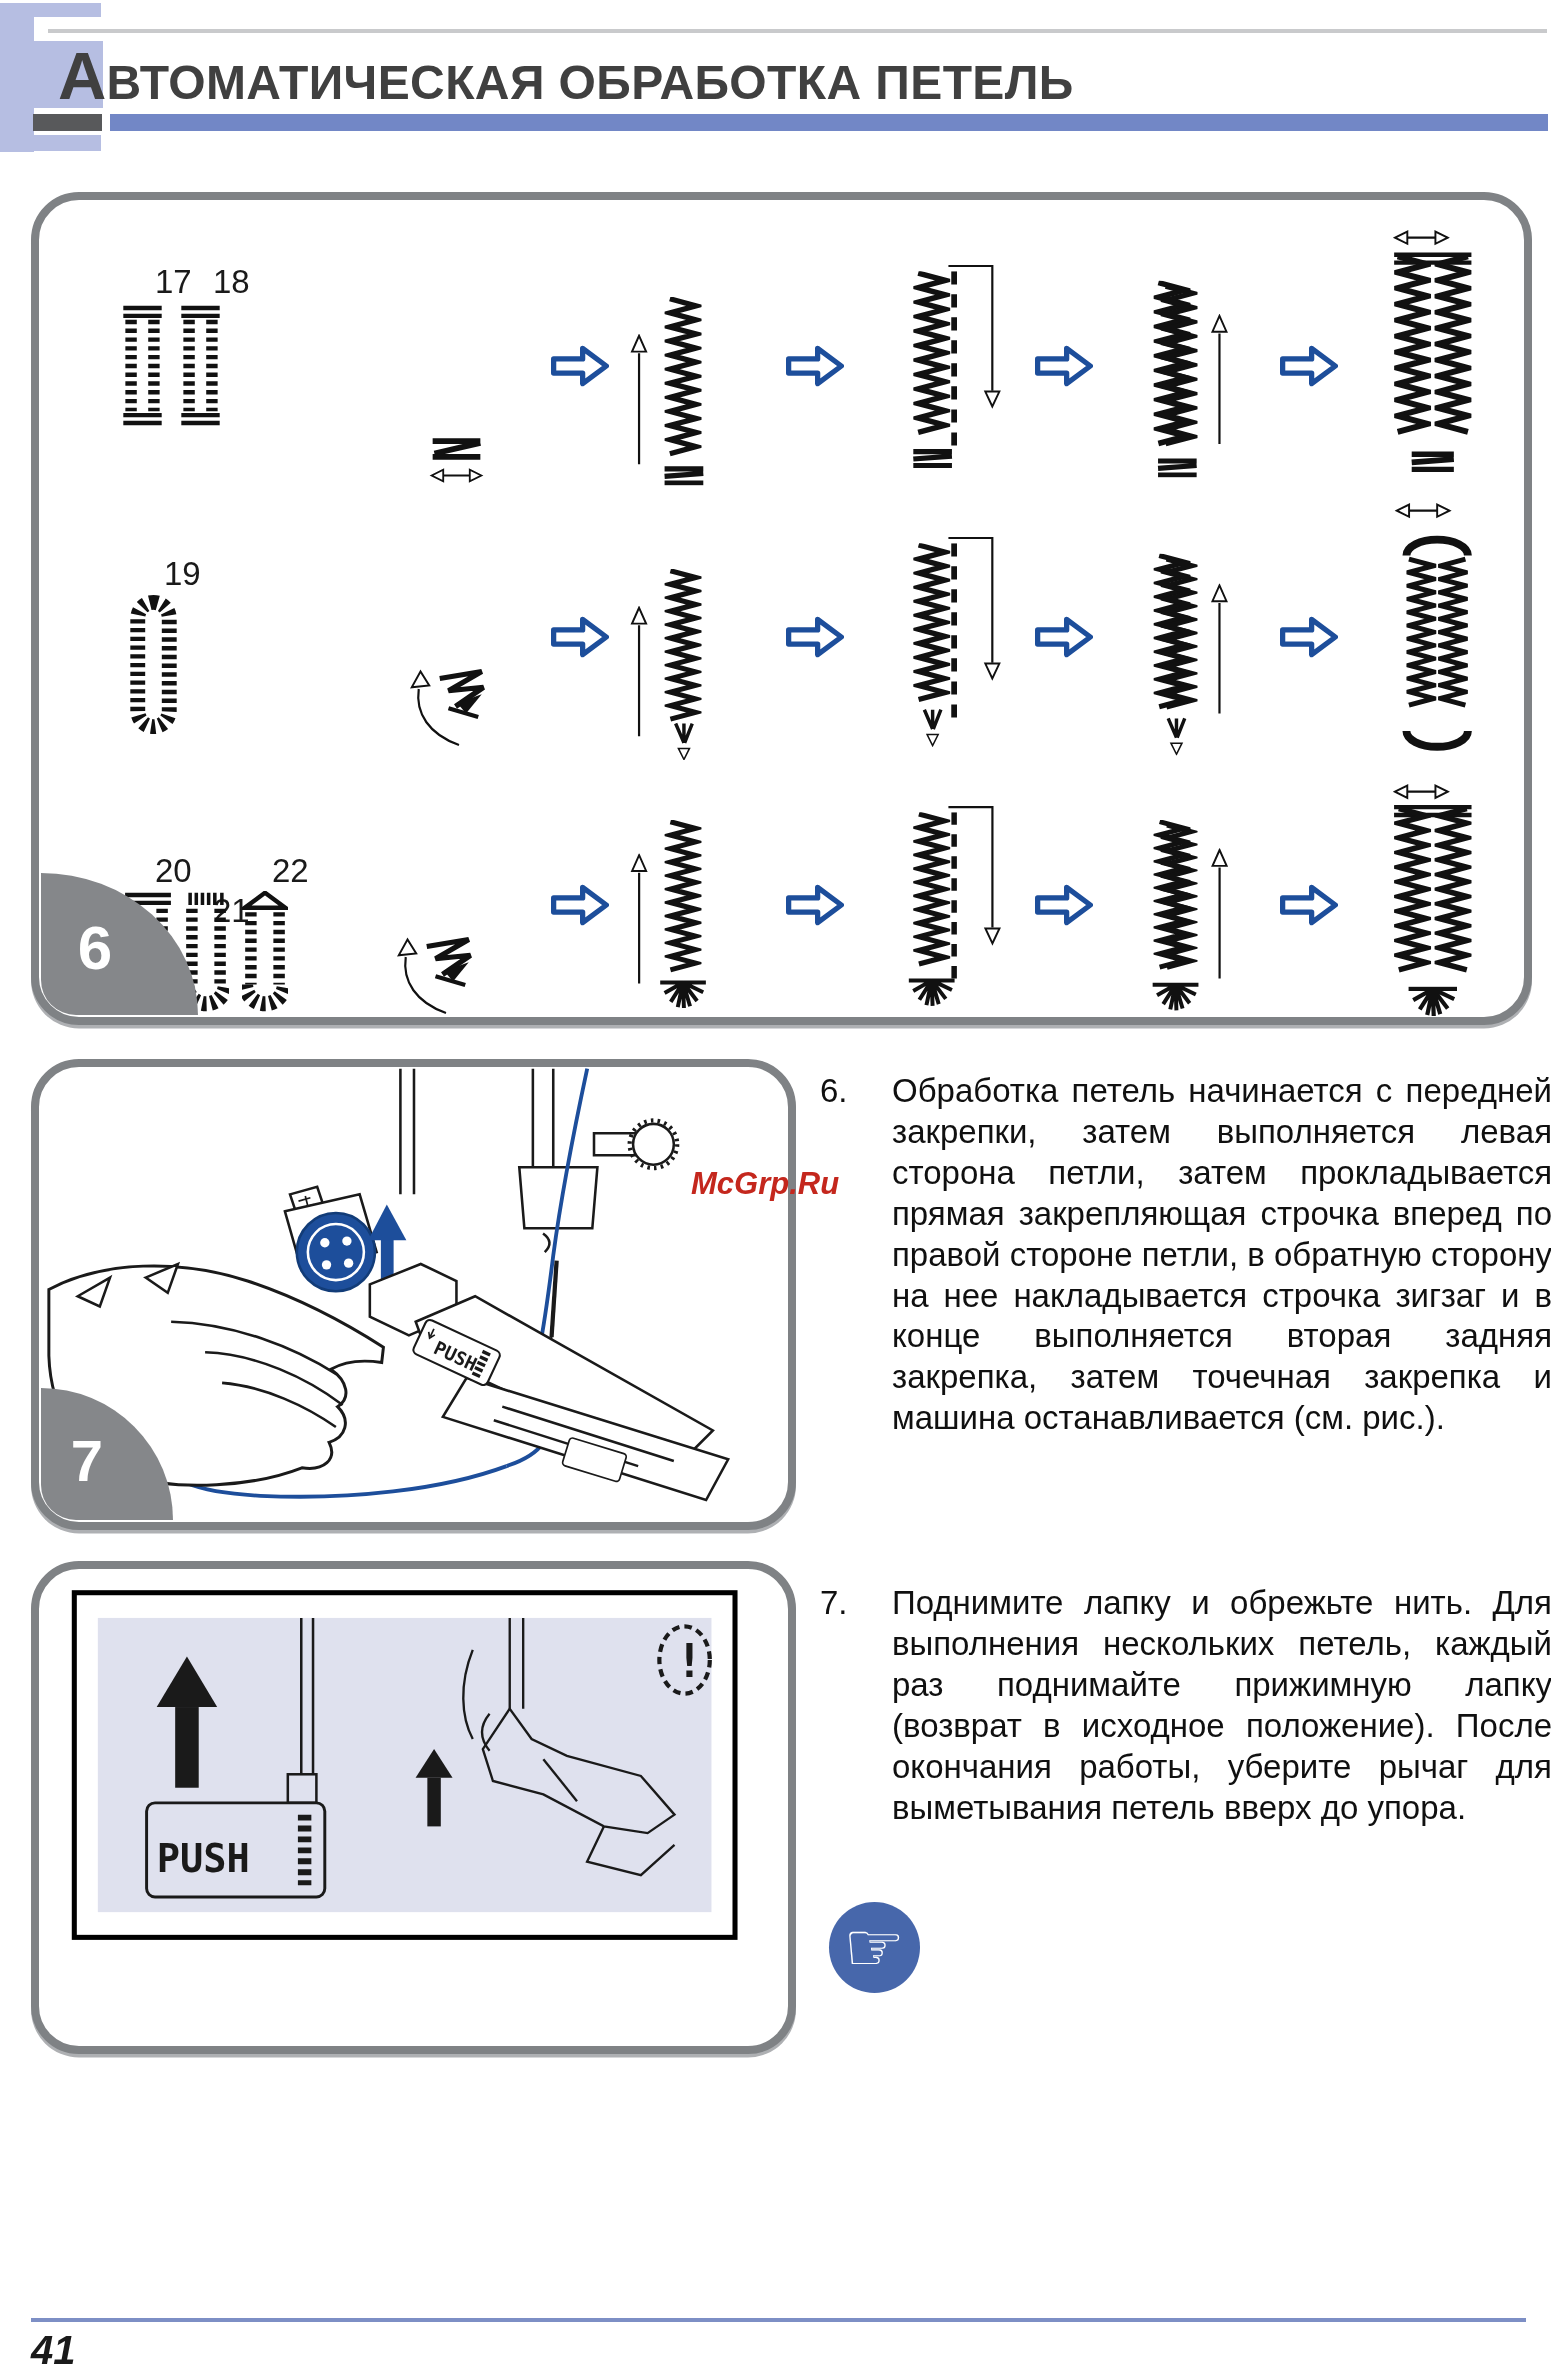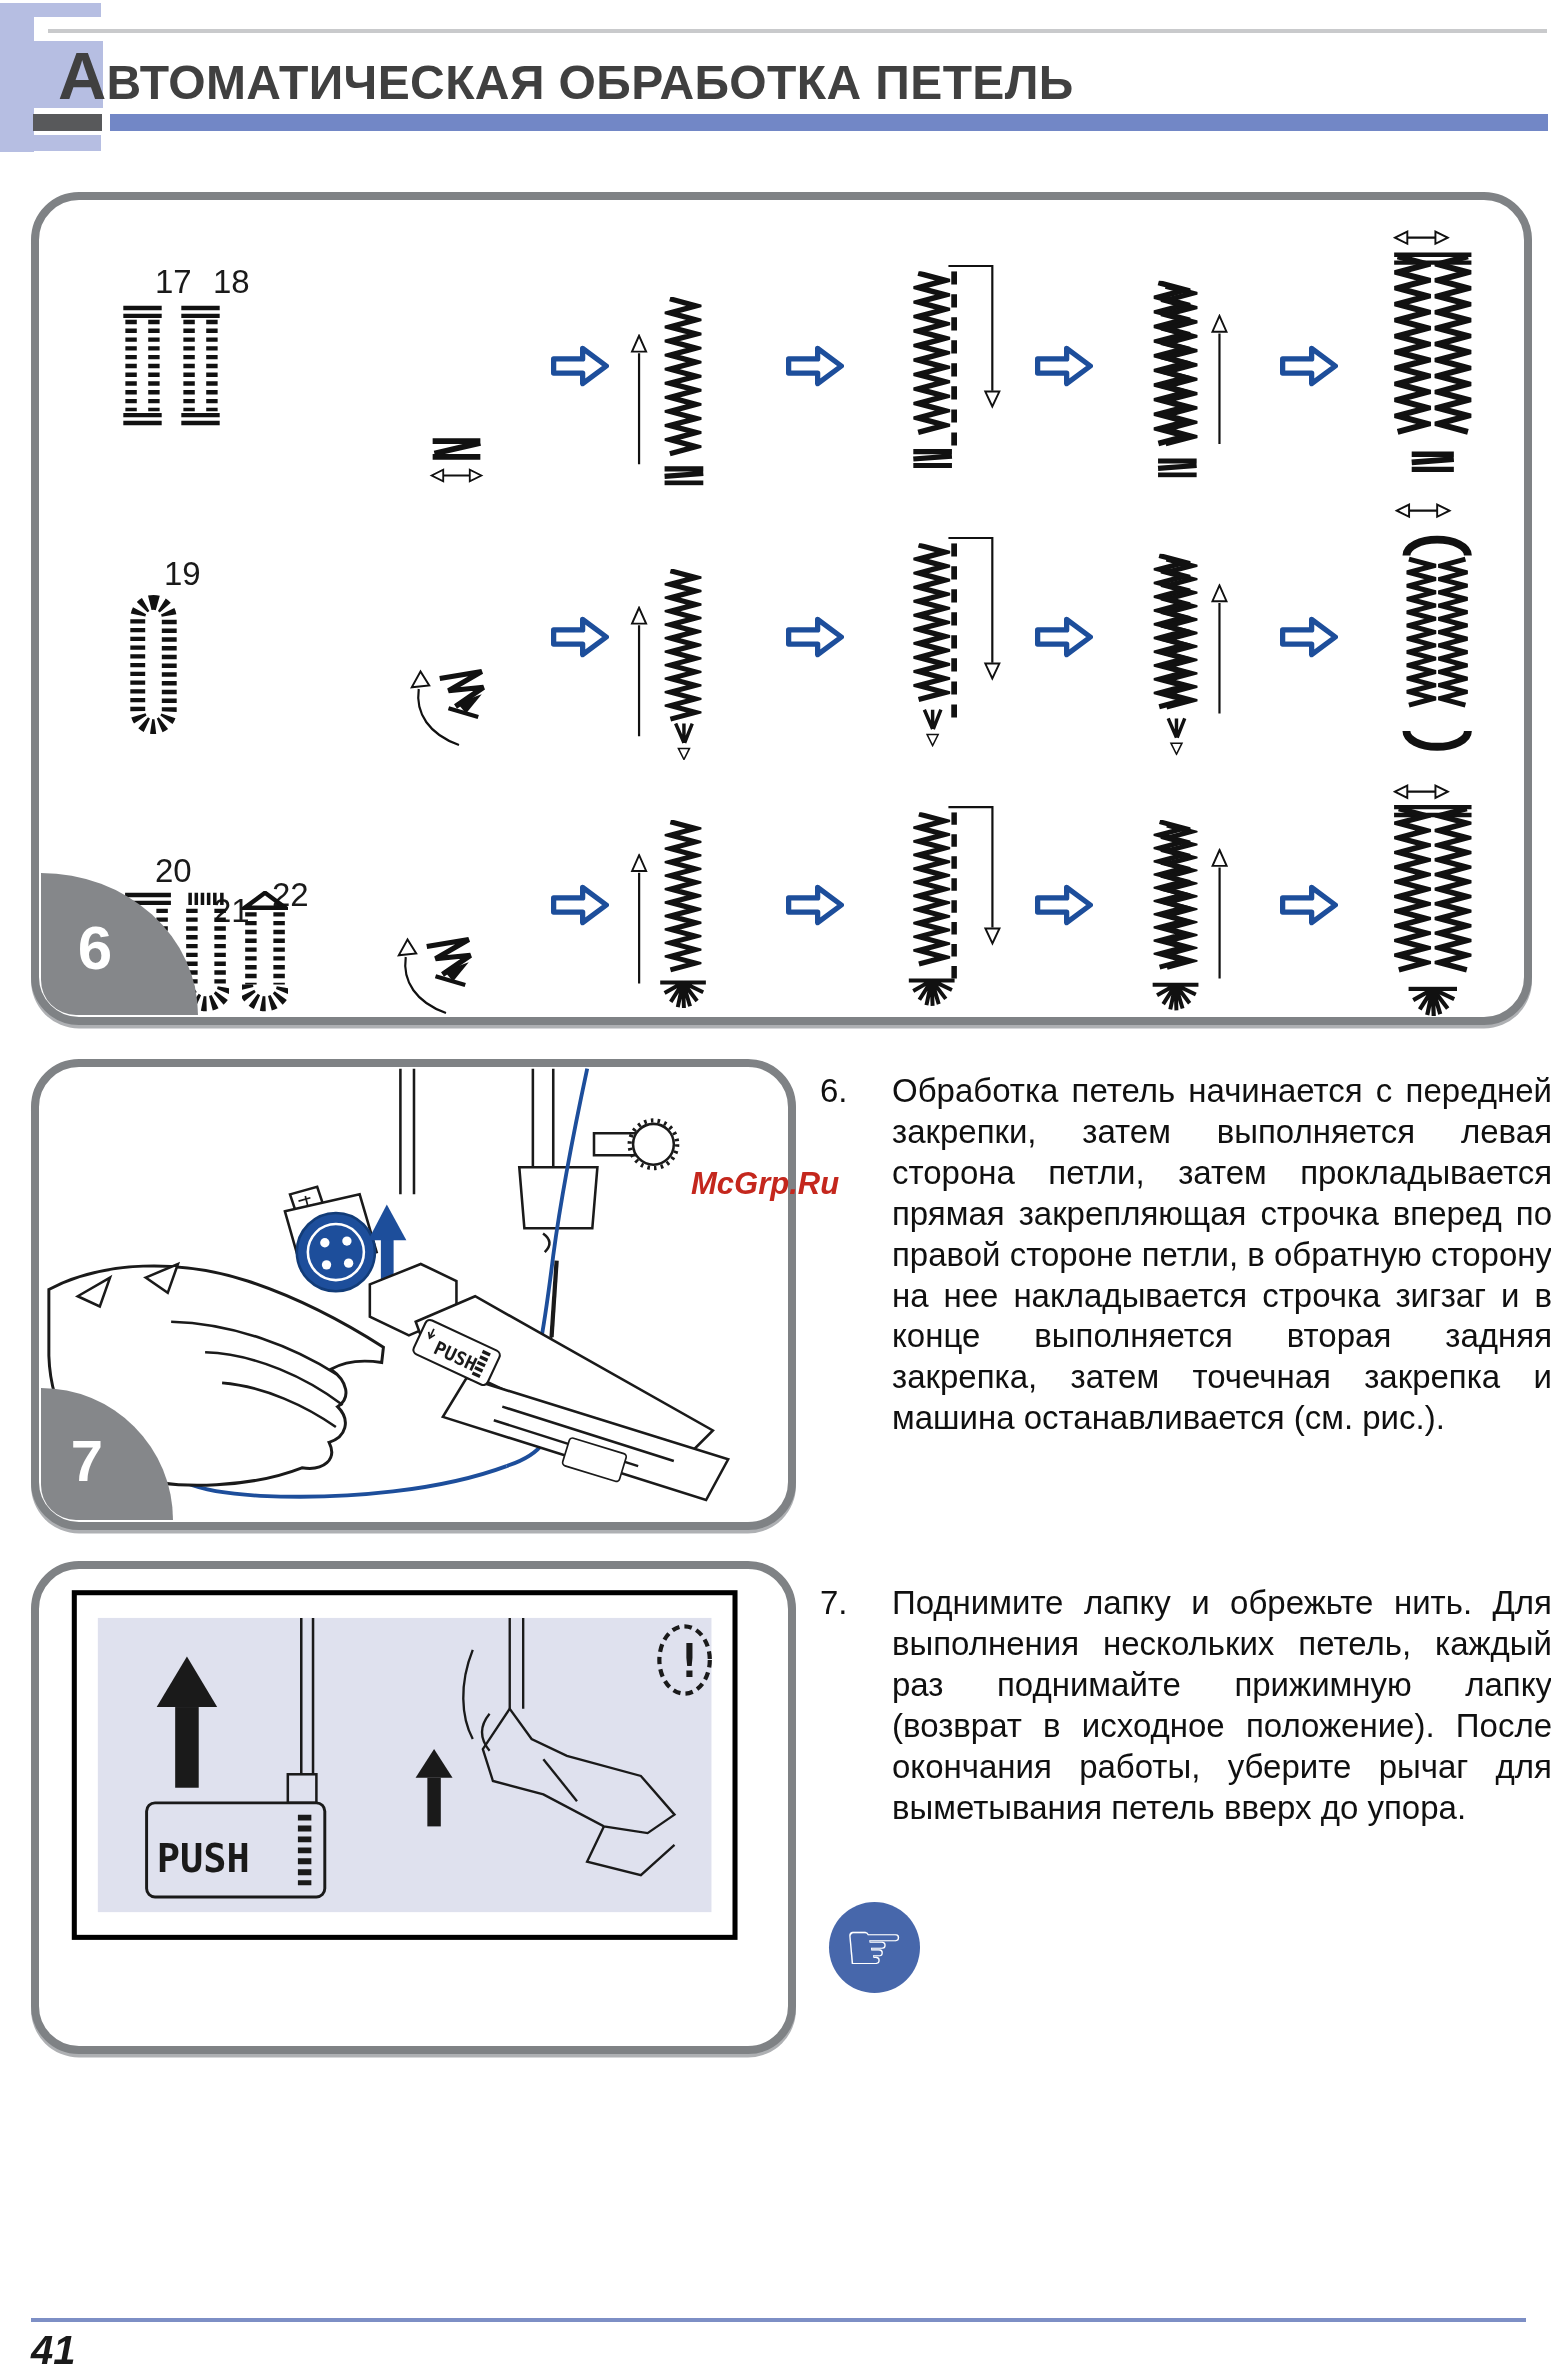--- a/index.html
+++ b/index.html
@@ -246,21 +246,21 @@
       <path d="M40 62 A35 18 0 0 1 110 62" fill="none" stroke="#111" stroke-width="9"></path>
       <use href="#zz" x="40" y="52" width="34" height="206"></use>
       <g transform="translate(110,52) scale(-1,1)">
           <use href="#zz" width="34" height="206"></use>
         </g>
       <path d="M40 262 A35 18 0 0 0 110 262" fill="none" stroke="#111" stroke-width="9"></path>
     </svg>
 
     <span class="slabel" style="left:88px;top:652px">20</span>
     <span class="slabel" style="left:146px;top:692px">21</span>
-    <span class="slabel" style="left:205px;top:676px">22</span>
+    <span class="slabel" style="left:205px;top:652px">22</span>
     <svg class="abs" style="left:86px;top:691px" width="46" height="141" viewBox="0 0 52 160">
         <use href="#bh20"></use>
       </svg>
     <svg class="abs" style="left:144px;top:691px" width="46" height="141" viewBox="0 0 52 160">
         <use href="#bh21"></use>
       </svg>
     <svg class="abs" style="left:203px;top:691px" width="46" height="141" viewBox="0 0 52 160">
         <use href="#bh22"></use>
       </svg>
 

